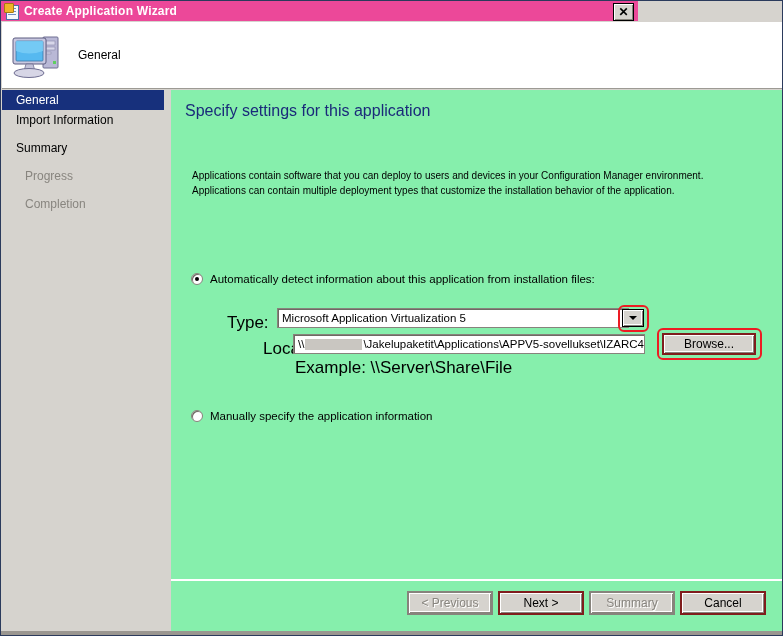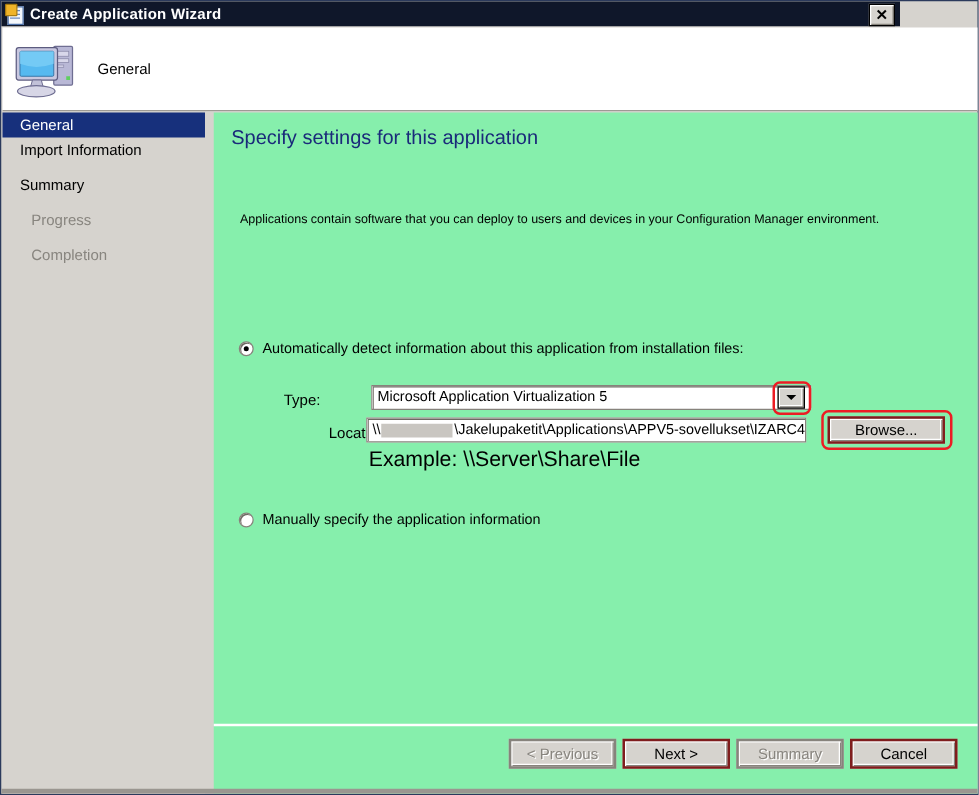--- a/index.html
+++ b/index.html
@@ -17,23 +17,23 @@
     box-sizing: border-box;
     background: #d6d3ce;
     border: 1px solid #2b3a5c;
     overflow: hidden;
   }
 
   
   #titlebar {
     position: absolute;
     left: 0; top: 0;
-    width: 719px;
+    width: 637px;
     height: 20px;
-    background: #0f172a;
+    background: #ec4899;
     display: flex;
     align-items: center;
   }
   #titlebar-icon {
     width: 16px; height: 16px;
     margin-left: 3px;
     position: relative;
     flex: 0 0 auto;
   }
   #titlebar-icon .doc {
@@ -198,21 +198,21 @@
     content: "";
     position: absolute;
     left: 3px; top: 3px;
     width: 4px; height: 4px;
     border-radius: 50%;
     background: #000000;
   }
 
   .field-label {
     position: absolute;
-    font-size: 12px;
+    font-size: 17px;
     color: #000000;
     white-space: nowrap;
   }
   #label-type { left: 56px; top: 223px; }
   #label-location { left: 56px; top: 249px; margin-left: 36px; }
 
   .textfield {
     position: absolute;
     background: #ffffff;
     border: 1px solid #87837c;
@@ -220,21 +220,21 @@
     box-sizing: border-box;
     font-size: 11.5px;
     color: #000000;
     display: flex;
     align-items: center;
     padding-left: 4px;
     overflow: hidden;
     white-space: nowrap;
   }
   #type-field {
-    left: 126px; top: 218px;
+    left: 106px; top: 218px;
     width: 352px; height: 20px;
   }
   #type-value { line-height: 18px; }
 
   #type-arrow-button {
     position: absolute;
     left: 451px; top: 219px;
     width: 22px; height: 18px;
     background: #d6d3ce;
     box-shadow: inset 1px 1px 0 #ffffff, inset -1px -1px 0 #87837c, inset -2px -2px 0 #ffffff;
@@ -395,20 +395,21 @@
       <div class="nav-gap"></div>
       <div class="nav-item disabled">Completion</div>
     </div>
 
     <div id="content">
 
       <div id="page-heading">Specify settings for this application</div>
 
       <div id="intro-text">
         <div>Applications contain software that you can deploy to users and devices in your Configuration Manager environment.</div>
+        <div>Applications can contain multiple deployment types that customize the installation behavior of the application.</div>
       </div>
 
       <div class="radio-row" id="radio-auto">
         <span class="radio-mark checked"></span>
         <span>Automatically detect information about this application from installation files:</span>
       </div>
 
       <div class="field-label" id="label-type">Type:</div>
       <div class="textfield" id="type-field">
         <span id="type-value">Microsoft Application Virtualization 5</span>

